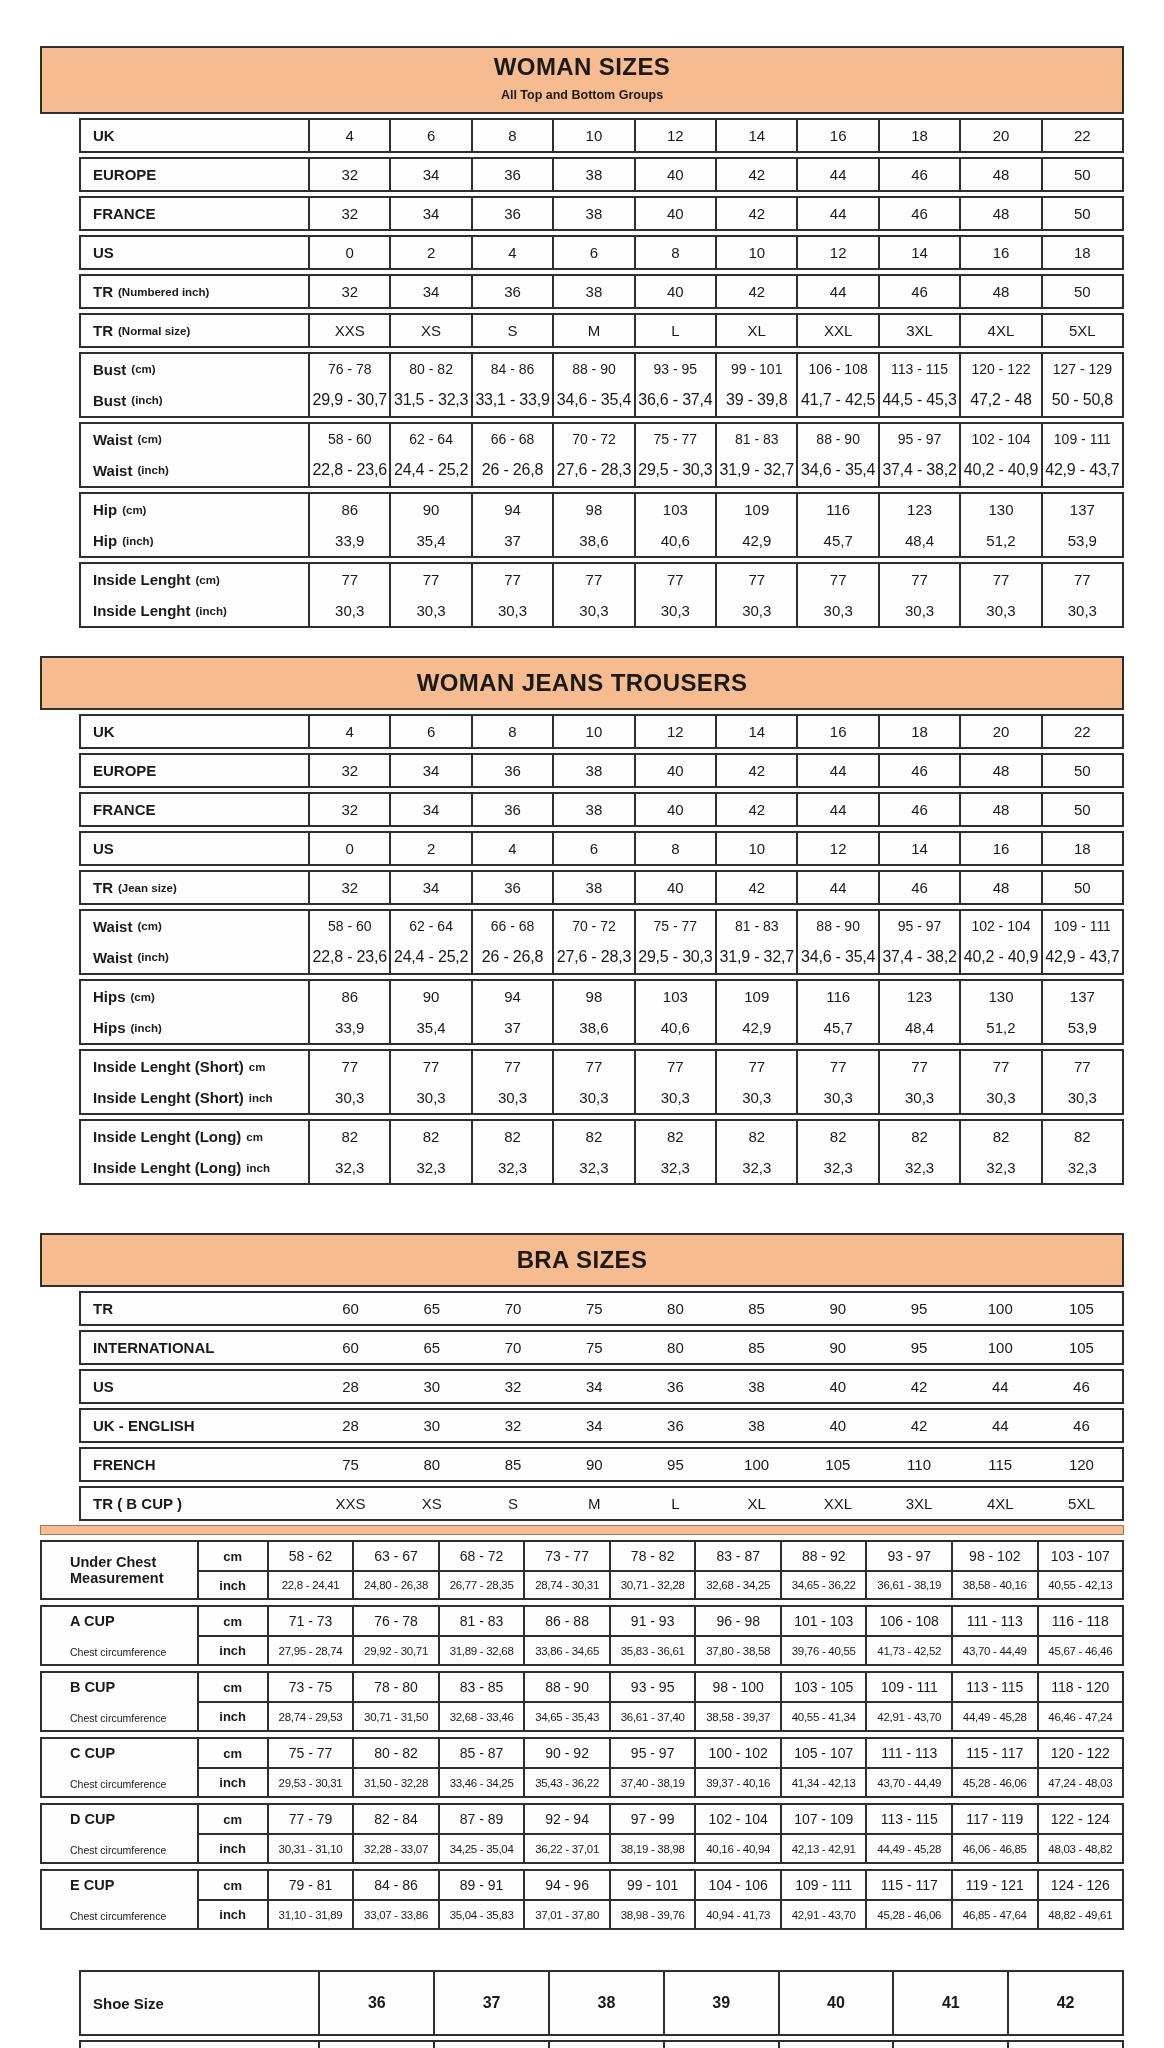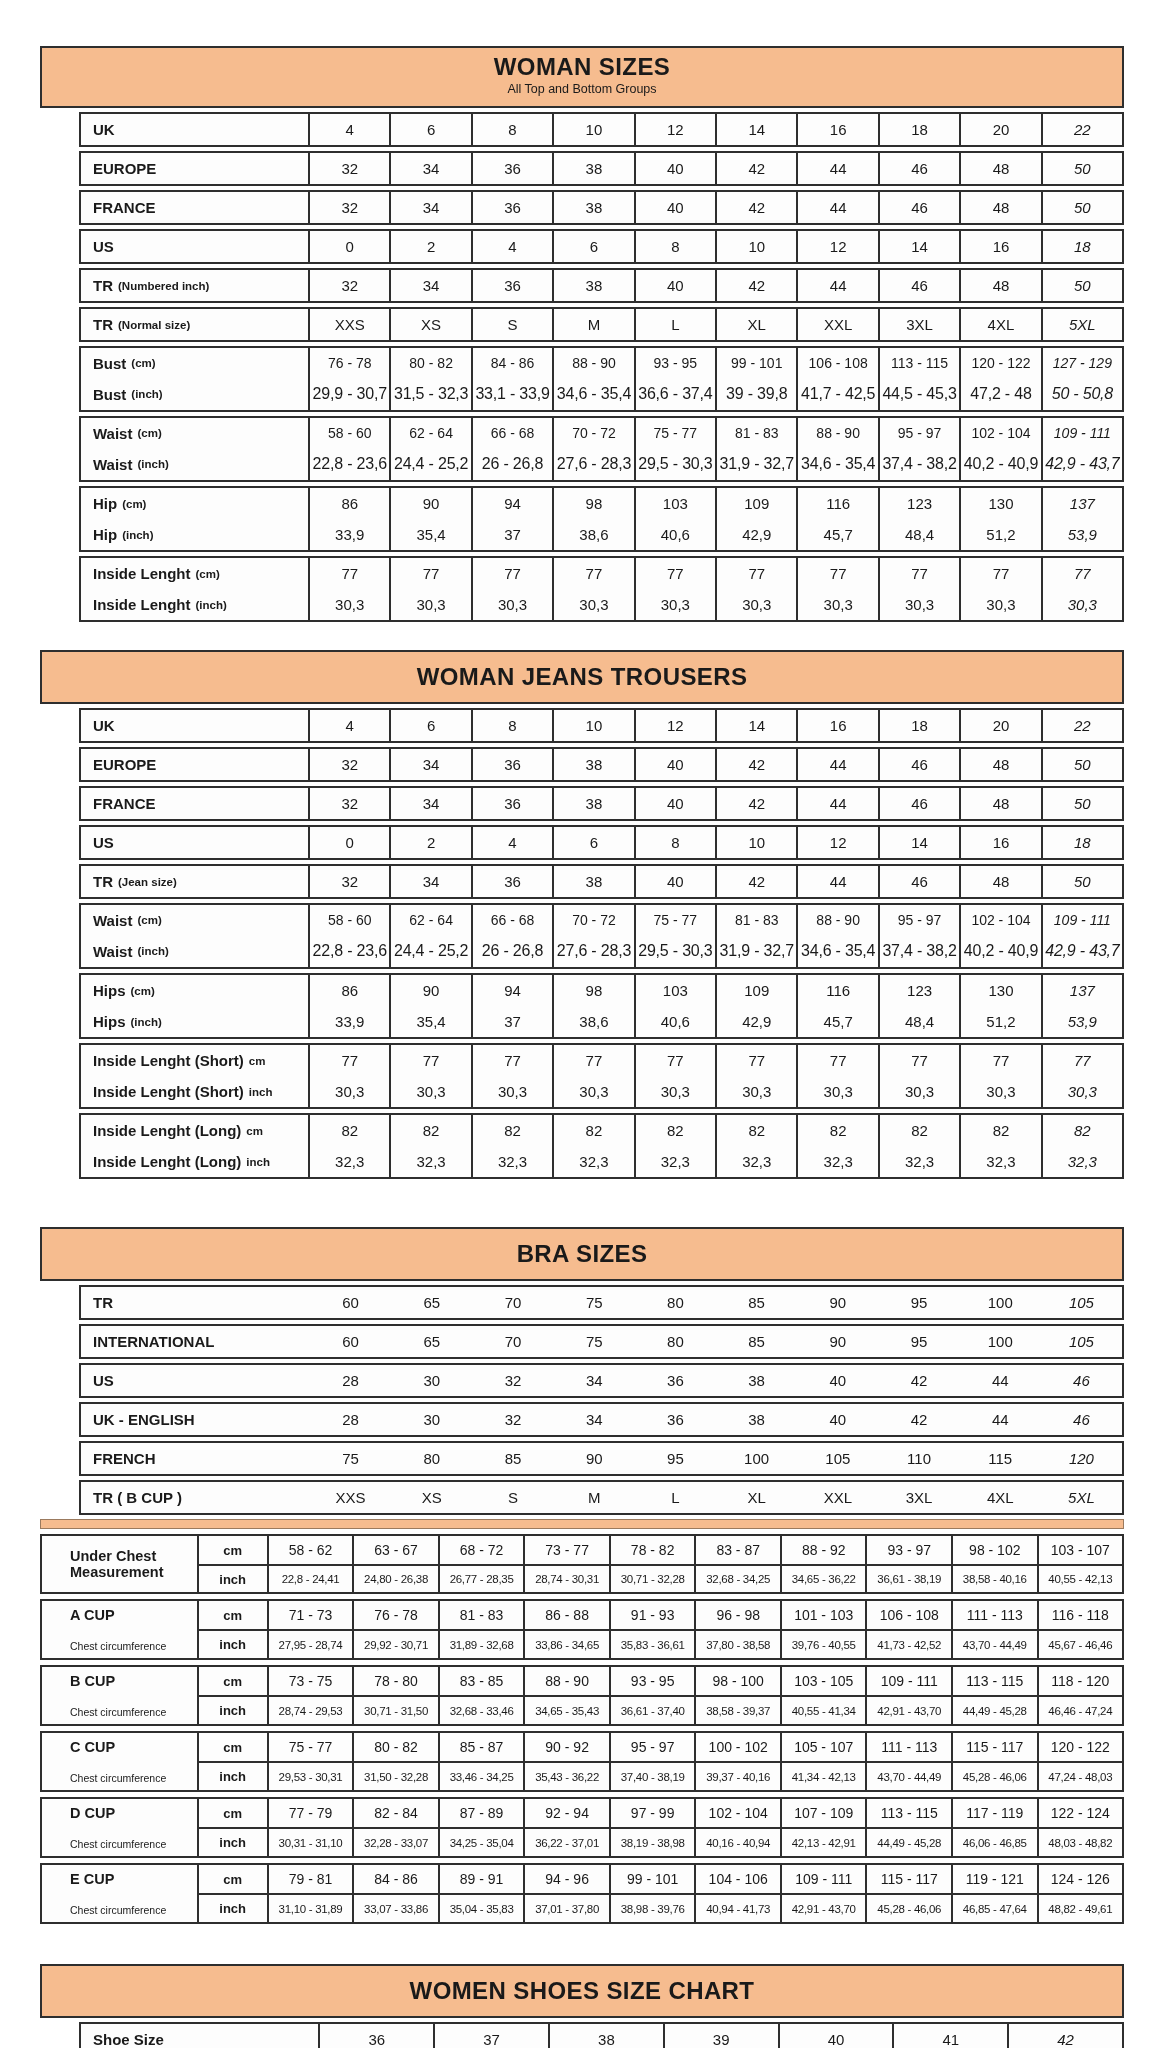--- a/index.html
+++ b/index.html
@@ -12,35 +12,35 @@
   .page{padding:46px 40px 0 40px;}
   section.size-table{display:block;}
   section[data-table-id="woman-sizes"]{margin-bottom:28px;}
   section[data-table-id="woman-jeans-trousers"]{margin-bottom:48px;}
   section[data-table-id="bra-sizes"]{margin-bottom:40px;}
   section[data-table-id="women-shoes"]{margin-bottom:0;}
 
   .t-header{background:var(--accent);border:2px solid var(--border);text-align:center;padding:5px 0 10px 0;}
   .t-header.no-sub{padding:11px 0;}
   .t-title{font-size:24px;font-weight:800;letter-spacing:.4px;}
-  .t-subtitle{font-size:12.5px;font-weight:400;margin-top:1px;}
+  .t-subtitle{font-size:12.5px;font-weight:700;margin-top:7px;}
 
   .blk{border:2px solid var(--border);margin-top:4px;background:#fdfdfd;margin-left:39px;}
   .g-row{display:flex;align-items:stretch;}
   .g-label{
     flex:0 0 var(--labelw,22%);display:flex;align-items:center;gap:5px;
     padding:0 4px 0 12px;font-weight:700;font-size:15px;
     border-right:2px solid var(--border);white-space:nowrap;
   }
   .lab-note{font-size:11.5px;font-weight:700;}
   .g-cell{
     flex:1;display:flex;align-items:center;justify-content:center;text-align:center;
     font-size:15px;padding:7px 2px;border-right:2px solid var(--border);
   }
-  .g-cell:last-child{border-right:none;font-style:italic;}
+  .g-cell:last-child{border-right:none;}
   .v-md{font-size:14px;}
   .v-sm{font-size:16px;letter-spacing:-.2px;}
 
   
   .line-blk .g-label,.line-blk .g-cell{border-right:none;}
 
   .orange-strip{height:10px;background:var(--accent);margin-top:4px;border:1px solid #9b7a5e;}
 
   .cup-blk{display:flex;border:2px solid var(--border);margin-top:5px;background:#fdfdfd;}
   .cup-label{
@@ -849,23 +849,20 @@
             <div class="cup-cell">40,94 - 41,73</div>
             <div class="cup-cell">42,91 - 43,70</div>
             <div class="cup-cell">45,28 - 46,06</div>
             <div class="cup-cell">46,85 - 47,64</div>
             <div class="cup-cell">48,82 - 49,61</div>
           </div>
         </div>
       </div>
     </section>
   <section class="size-table" data-table-id="women-shoes" style="--labelw: 23%;">
-      <div class="t-header no-sub">
-        <div class="t-title">WOMEN SHOES SIZE CHART</div>
-      </div>
       <div class="blk">
         <div class="g-row">
           <div class="g-label">
             <span class="lab-main">Shoe Size</span>
           </div>
           <div class="g-cell">36</div>
           <div class="g-cell">37</div>
           <div class="g-cell">38</div>
           <div class="g-cell">39</div>
           <div class="g-cell">40</div>

